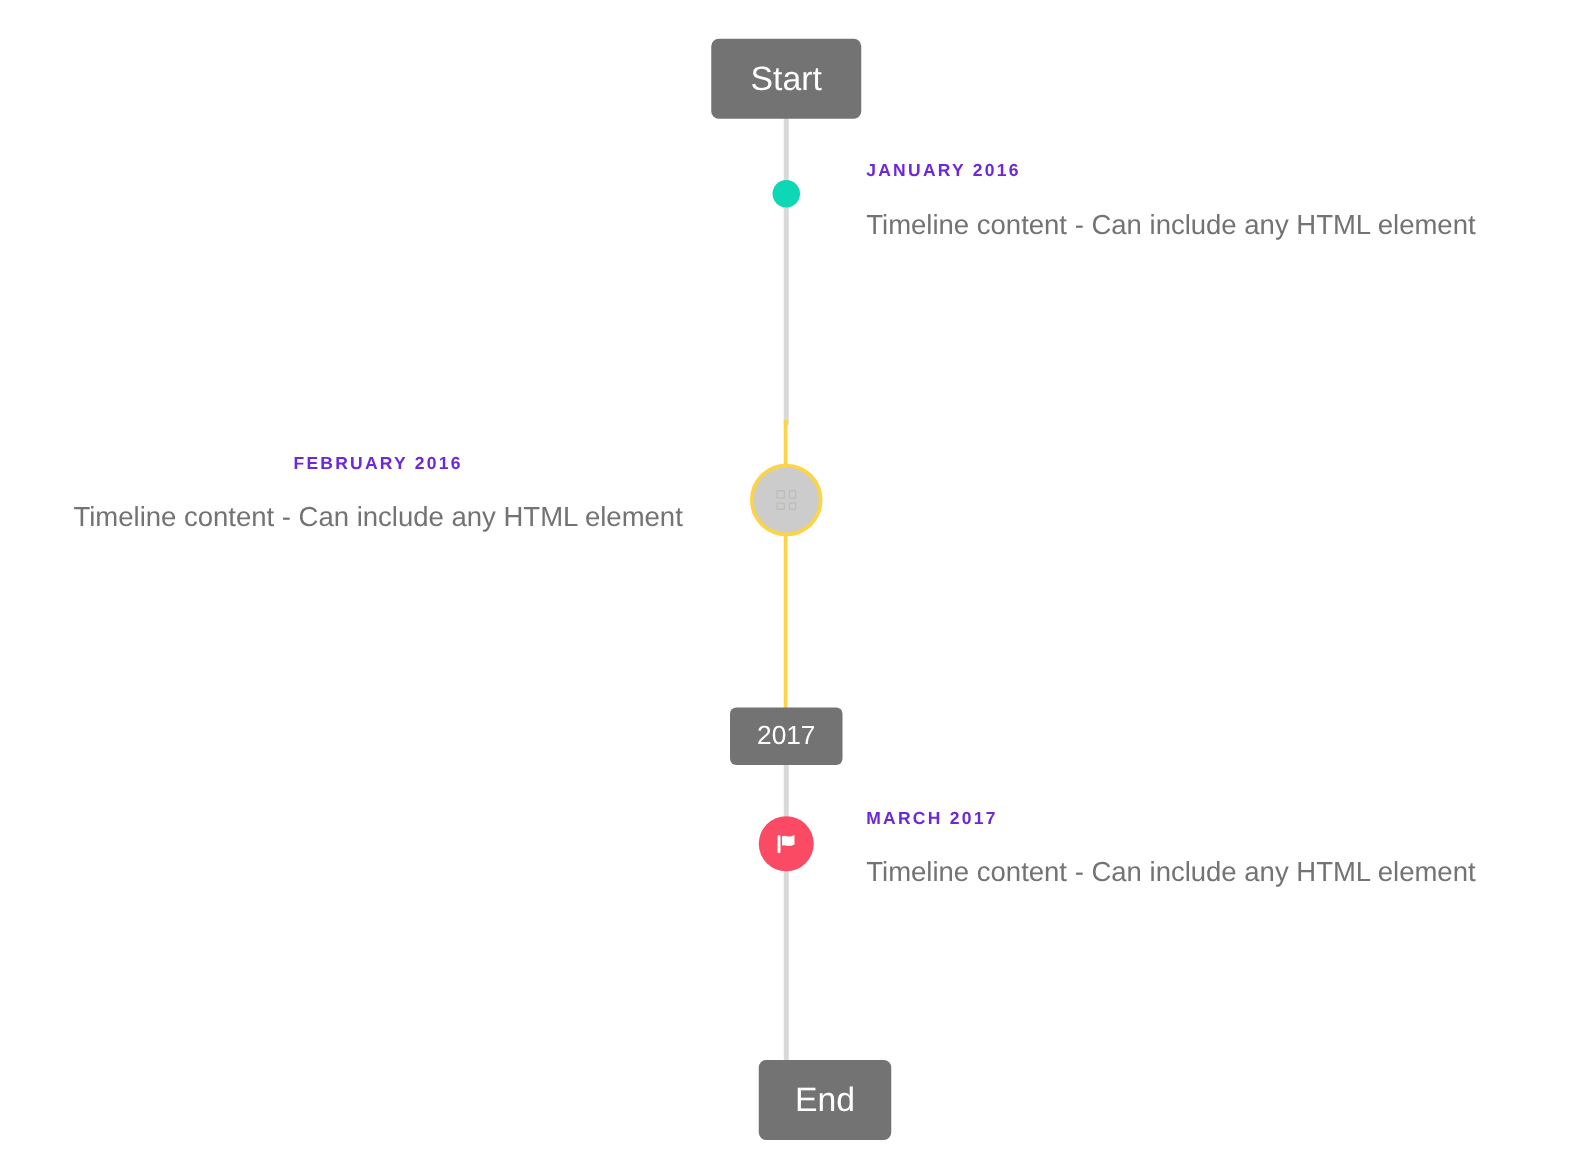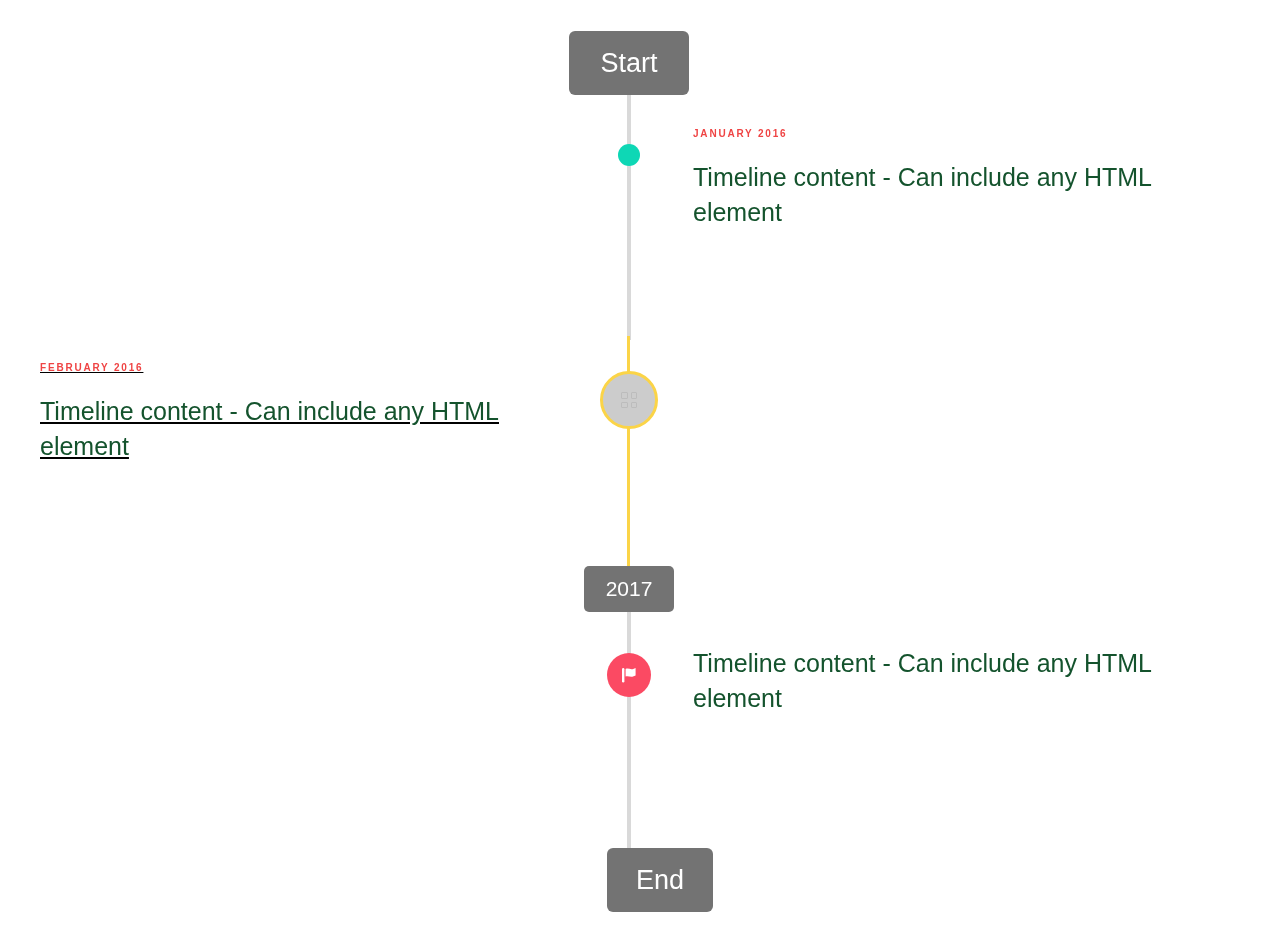--- a/index.html
+++ b/index.html
@@ -84,37 +84,36 @@
     position: absolute;
     width: 525px;
   }
   .side-right .event-body {
     left: 693px;
     text-align: left;
   }
   .side-left .event-body {
     left: 40px;
     width: 525px;
-    text-align: left;
-    text-decoration: underline;
+    text-align: center;
   }
 
   .event-title {
-    font-size: 10px;
+    font-size: 14px;
     font-weight: bold;
     letter-spacing: 1.8px;
-    color: #ef4444;
+    color: #6d28d9;
     margin: 0 0 20px 0;
     line-height: 1.2;
     text-transform: uppercase;
   }
   .event-text {
-    font-size: 25px;
+    font-size: 22px;
     font-weight: 300;
-    color: #14532d;
+    color: #737373;
     line-height: 1.38;
     margin: 0;
   }
 
   
   .marker {
     position: absolute;
     left: 629px;
     transform: translateX(-50%);
     display: flex;
@@ -200,20 +199,21 @@
   </div>
 
   <div class="event event-mar side-right">
     <div class="marker marker-flag">
       <svg class="flag-icon" width="22" height="22" viewBox="0 0 22 22" aria-hidden="true">
         <rect x="4" y="4" width="2.4" height="14.5" rx="1.2" fill="#ffffff"></rect>
         <path d="M7.6 5.0 C10.2 3.6 12.6 6.0 15.2 4.9 L17.6 4.0 L17.6 11.6 L15.0 12.6 C12.5 13.6 10.1 11.4 7.6 12.6 Z" fill="#ffffff"></path>
       </svg>
     </div>
     <div class="event-body">
+      <p class="event-title">MARCH 2017</p>
       <p class="event-text">Timeline content - Can include any HTML element</p>
     </div>
   </div>
 
   <div class="badge badge-end">
     <span>End</span>
   </div>
 
 </div>
 

